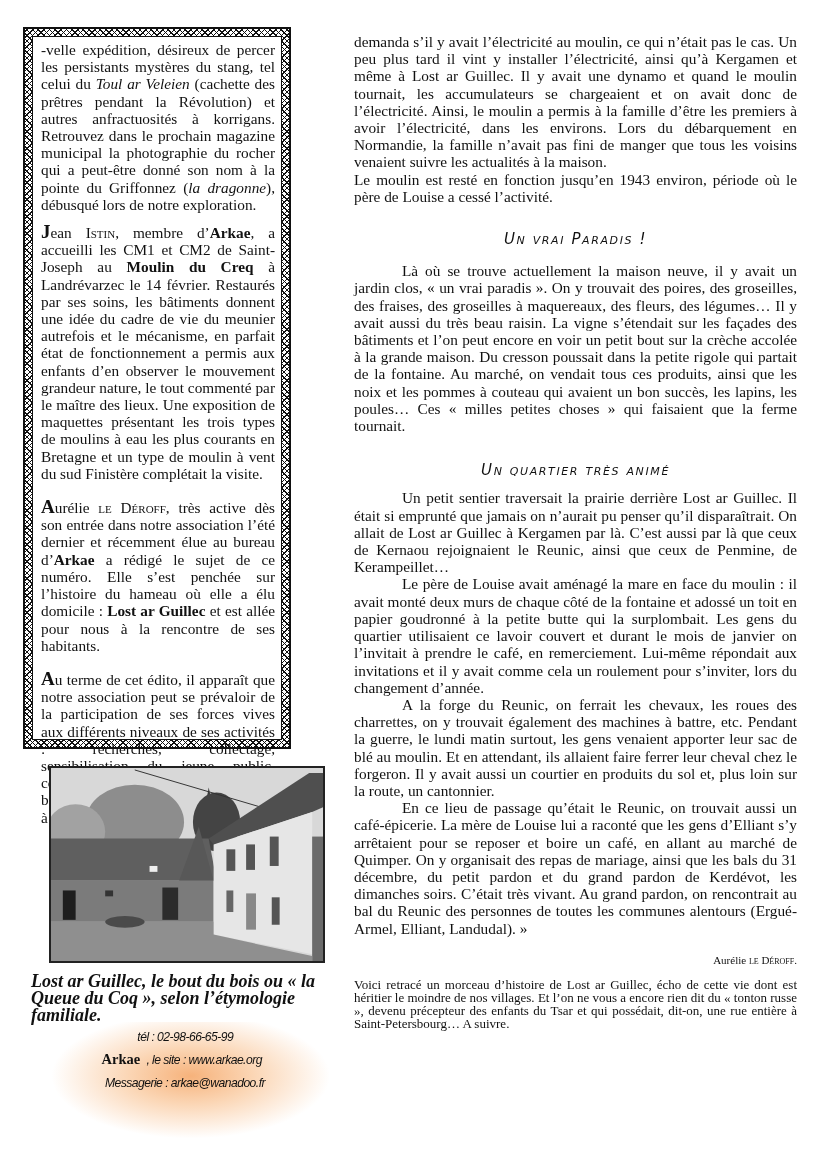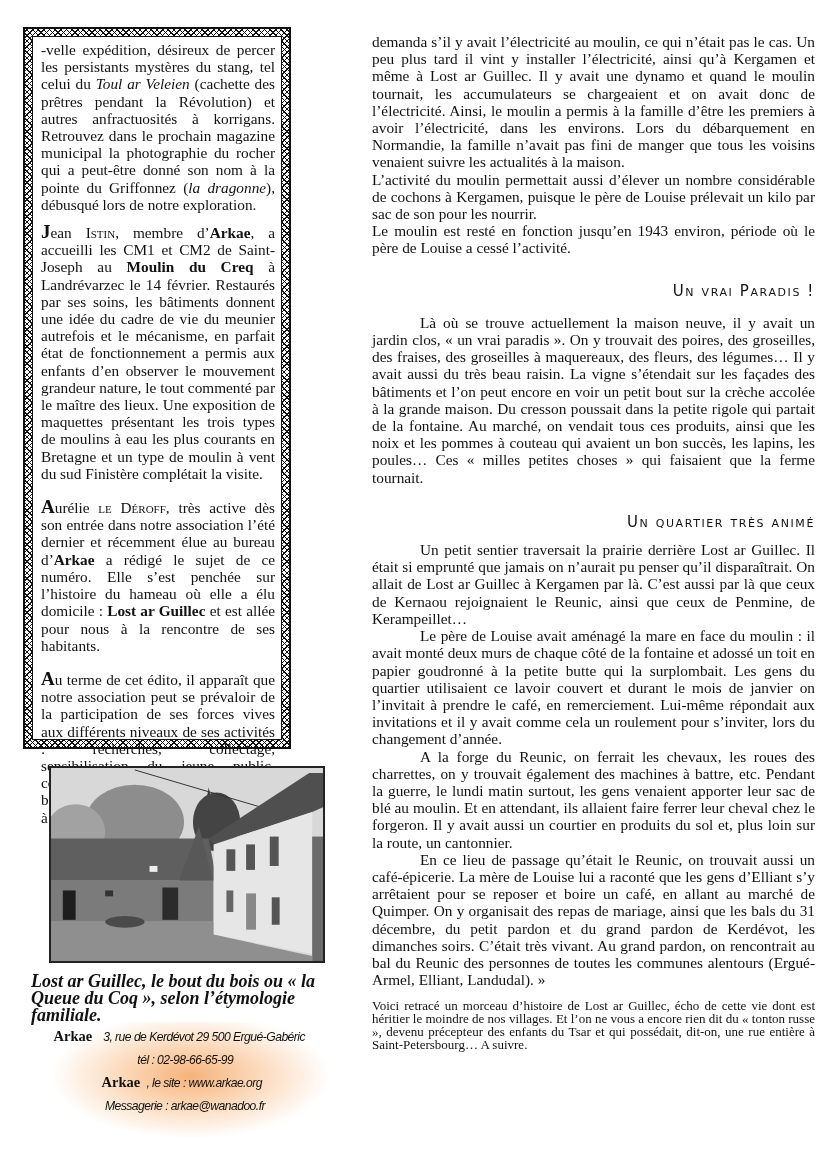--- a/index.html
+++ b/index.html
@@ -49,30 +49,30 @@
     background: radial-gradient(ellipse 48% 52% at 52% 45%, #f6b27b 0%, #fbd6b5 45%, #ffffff 100%);
   }
   .contact .line { font-size: 13px; line-height: 23px; height: 23px; }
   .contact .line:first-child { margin-top: 3px; }
   .contact .brand { font-family: "Liberation Serif", serif; font-weight: bold; font-size: 14.5px; font-style: normal; }
   .contact .cond { font-family: "Liberation Sans", "DejaVu Sans", sans-serif; font-style: italic;
                    font-size: 13.5px; letter-spacing: -0.6px; transform: scaleX(0.9); display: inline-block; }
 
   
   .rightcol {
-    position: absolute; left: 372px; top: 33px; width: 443px;
+    position: absolute; left: 354px; top: 33px; width: 443px;
     font-size: 15.3px; line-height: 17.2px; text-align: justify;
   }
   .rightcol p { margin: 0; }
   .rightcol p.indent { text-indent: 48px; }
   .rightcol p.sp { }
   .rightcol h2 {
-    margin: 26px 0 14px 0; font-family: "DejaVu Sans", sans-serif; 
+    margin: 26px 0 14px 0; font-family: "DejaVu Sans", sans-serif; font-style: italic;
     font-weight: normal; font-variant: small-caps; font-size: 15px; letter-spacing: 1.6px;
-    text-align: right;
+    text-align: center;
   }
   .rightcol h2.h2b { margin-top: 28px; margin-bottom: 10px; }
   .signature { text-align: right; font-size: 11px; margin-top: 17px; line-height: 13px; }
   .note { font-size: 13px; line-height: 13px; margin-top: 11px; text-align: justify; }
 </style>
 </head>
 <body>
 
 <div class="edito-box">
   <div class="edito-inner">
@@ -117,35 +117,34 @@
     <rect x="265" y="70" width="11" height="127" fill="#6b6b6b"></rect>
 
     <polygon points="0,157 165,157 165,170 265,192 265,197 0,197" fill="#8f8f8f"></polygon>
     <ellipse cx="75" cy="157" rx="20" ry="6" fill="#4a4a4a"></ellipse>
   </svg>
 </div>
 
 <div class="caption">Lost ar Guillec, le bout du bois ou « la Queue du Coq », selon l’étymologie familiale.</div>
 
 <div class="contact">
-  <div class="line"><span class="brand">Arkae</span><span class="cond"> 3, rue de Kerdévot  29 500 Ergué-Gabéric</span></div>
   <div class="line"><span class="cond">tél : 02-98-66-65-99</span></div>
   <div class="line"><span class="brand">Arkae</span><span class="cond">, le site : www.arkae.org</span></div>
   <div class="line"><span class="cond">Messagerie : arkae@wanadoo.fr</span></div>
 </div>
 
 <div class="rightcol">
   <p>demanda s’il y avait l’électricité au moulin, ce qui n’était pas le cas. Un peu plus tard il vint y installer l’électricité, ainsi qu’à Kergamen et même à Lost ar Guillec. Il y avait une dynamo et quand le moulin tournait, les accumulateurs se chargeaient et on avait donc de l’électricité. Ainsi, le moulin a permis à la famille d’être les premiers à avoir l’électricité, dans les environs. Lors du débarquement en Normandie, la famille n’avait pas fini de manger que tous les voisins venaient suivre les actualités à la maison.</p>
-  <p>L’activité du moulin permettait aussi d’élever un nombre considérable de cochons à Kergamen, puisque le père de Louise prélevait un kilo par sac de son pour les nourrir.</p>
   <p>Le moulin est resté en fonction jusqu’en 1943 environ, période où le père de Louise a cessé l’activité.</p>
 
   <h2>Un vrai Paradis !</h2>
   <p class="indent">Là où se trouve actuellement la maison neuve, il y avait un jardin clos, « un vrai paradis ». On y trouvait des poires, des groseilles, des fraises, des groseilles à maquereaux, des fleurs, des légumes… Il y avait aussi du très beau raisin. La vigne s’étendait sur les façades des bâtiments et l’on peut encore en voir un petit bout sur la crèche accolée à la grande maison. Du cresson poussait dans la petite rigole qui partait de la fontaine. Au marché, on vendait tous ces produits, ainsi que les noix et les pommes à couteau qui avaient un bon succès, les lapins, les poules… Ces « milles petites choses » qui faisaient que la ferme tournait.</p>
 
   <h2 class="h2b">Un quartier très animé</h2>
   <p class="indent">Un petit sentier traversait la prairie derrière Lost ar Guillec. Il était si emprunté que jamais on n’aurait pu penser qu’il disparaîtrait. On allait de Lost ar Guillec à Kergamen par là. C’est aussi par là que ceux de Kernaou rejoignaient le Reunic, ainsi que ceux de Penmine, de Kerampeillet…</p>
   <p class="indent sp">Le père de Louise avait aménagé la mare en face du moulin : il avait monté deux murs de chaque côté de la fontaine et adossé un toit en papier goudronné à la petite butte qui la surplombait. Les gens du quartier utilisaient ce lavoir couvert et durant le mois de janvier on l’invitait à prendre le café, en remerciement. Lui-même répondait aux invitations et il y avait comme cela un roulement pour s’inviter, lors du changement d’année.</p>
   <p class="indent sp">A la forge du Reunic, on ferrait les chevaux, les roues des charrettes, on y trouvait également des machines à battre, etc. Pendant la guerre, le lundi matin surtout, les gens venaient apporter leur sac de blé au moulin. Et en attendant, ils allaient faire ferrer leur cheval chez le forgeron. Il y avait aussi un courtier en produits du sol et, plus loin sur la route, un cantonnier.</p>
   <p class="indent sp">En ce lieu de passage qu’était le Reunic, on trouvait aussi un café-épicerie. La mère de Louise lui a raconté que les gens d’Elliant s’y arrêtaient pour se reposer et boire un café, en allant au marché de Quimper. On y organisait des repas de mariage, ainsi que les bals du 31 décembre, du petit pardon et du grand pardon de Kerdévot, les dimanches soirs. C’était très vivant. Au grand pardon, on rencontrait au bal du Reunic des personnes de toutes les communes alentours (Ergué-Armel, Elliant, Landudal). »</p>
 
+  <div class="signature"><span>Aurélie </span><span class="smallcaps">le Déroff</span><span>.</span></div>
 
   <div class="note">Voici retracé un morceau d’histoire de Lost ar Guillec, écho de cette vie dont est héritier le moindre de nos villages. Et l’on ne vous a encore rien dit du « tonton russe », devenu précepteur des enfants du Tsar et qui possédait, dit-on, une rue entière à Saint-Petersbourg… A suivre.</div>
 </div>
 
 </body></html>

